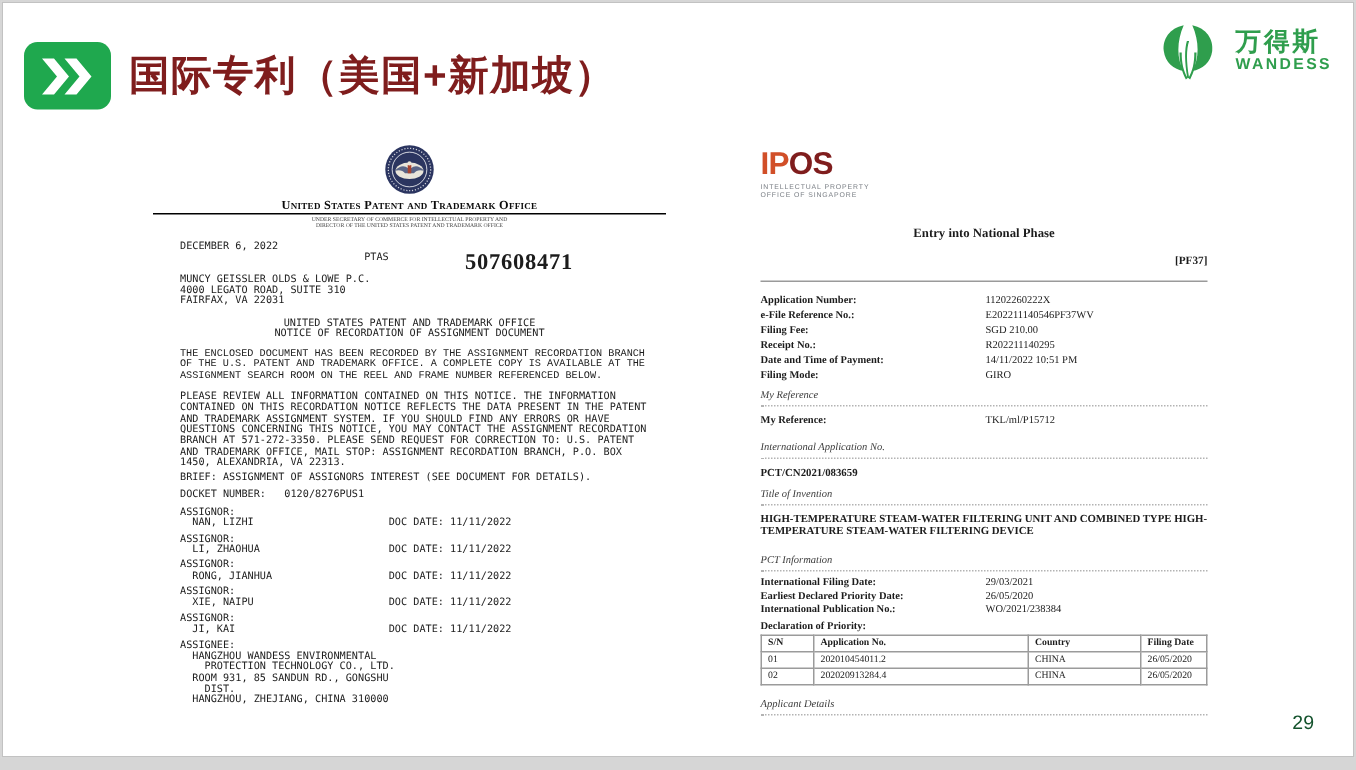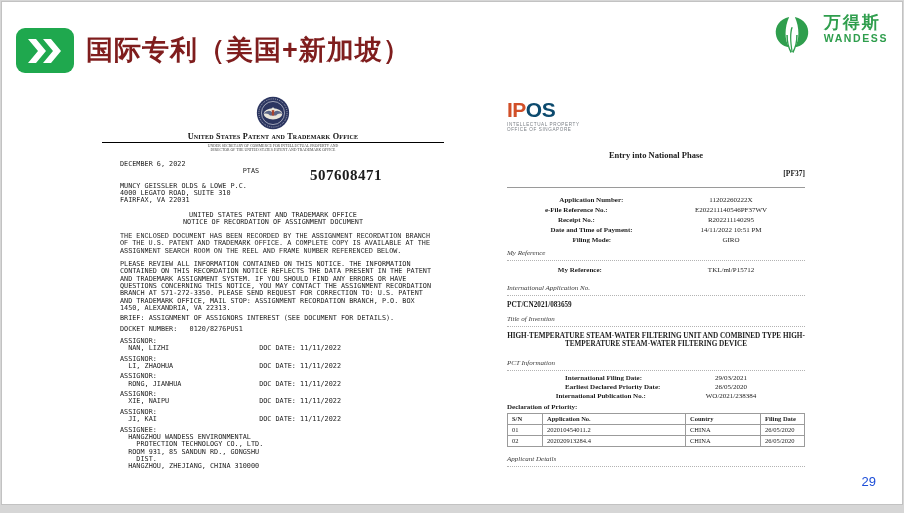--- a/index.html
+++ b/index.html
@@ -6,21 +6,21 @@
   body{width:904px;height:513px;background:#d6d6d6;position:relative;overflow:hidden;
        font-family:"Liberation Sans",sans-serif;}
   .slide{position:absolute;left:1px;top:1px;width:900px;height:502px;background:#ffffff;
          border:1px solid #c2c2c2;}
 
   
   .chev-box{position:absolute;left:14px;top:26px;width:58px;height:45px;background:#1fa84e;
             border-radius:9px;display:flex;align-items:center;justify-content:center;}
   .title{position:absolute;left:84px;top:30px;font-size:27px;font-weight:700;color:#7f1d1d;
          letter-spacing:1px;white-space:nowrap;}
-  .brand{position:absolute;right:14px;top:12px;display:flex;gap:13px;}
+  .brand{position:absolute;right:14px;top:12px;display:flex;align-items:center;gap:13px;}
   .brand-col{display:flex;flex-direction:column;line-height:1;}
   .brand-cn{color:#2f9e4d;font-size:17px;font-weight:700;letter-spacing:2px;}
   .brand-en{color:#2f9e4d;font-size:10.5px;font-weight:700;letter-spacing:1.6px;margin-top:2px;}
 
   
   .usdoc{position:absolute;left:100px;top:93px;width:342px;color:#1c1c1c;}
   .mono{font-family:"DejaVu Sans Mono","Liberation Mono",monospace;font-size:6.8px;
         line-height:7.3px;white-space:pre;padding-left:18px;}
   .center-block{text-align:center;padding-left:0;}
   .seal-wrap{display:flex;justify-content:center;margin-top:1px;}
@@ -42,48 +42,48 @@
   .assignors{margin-top:4px;}
   .assignor-entry{margin-bottom:3.2px;}
   .blk-assignee{margin-top:2px;}
 
   
   .sgdoc{position:absolute;left:505px;top:97px;width:298px;font-family:"Liberation Serif",serif;
          color:#1c1c1c;}
   .ipos-word{font-size:21px;font-weight:700;letter-spacing:-.5px;line-height:22px;
              font-family:"Liberation Sans",sans-serif;}
   .ipos-ip{color:#d14f28;}
-  .ipos-os{color:#0c4a6e;}
+  .ipos-os{color:#7f1d1d;}
   .ipos-cap{font-size:4.6px;color:#7a7f85;letter-spacing:.6px;line-height:5.4px;white-space:pre;
             font-family:"Liberation Sans",sans-serif;margin-top:1px;}
   .sg-title{text-align:center;font-weight:700;font-size:8.5px;margin-top:17px;}
   .sg-code{text-align:right;font-weight:700;font-size:7.5px;margin-top:9px;}
   .sg-hr{border-top:1px solid #9a9a9a;margin-top:9px;}
   .sg-fields{margin-top:7px;}
-  .f-row{display:flex;font-size:7px;line-height:10px;justify-content:center;}
+  .f-row{display:flex;font-size:7px;line-height:10px;}
   .f-label{width:150px;font-weight:700;flex:none;}
   .sec{font-size:7px;color:#3c3c3c;border-bottom:1px dotted #b3b3b3;padding-bottom:3px;font-style:italic;}
   .sec-myref{margin-top:4px;}
   .row-myref{margin-top:4px;}
   .sec-intl{margin-top:9px;}
   .sg-pct{font-weight:700;font-size:7.2px;margin-top:5px;line-height:8px;}
   .sec-titleinv{margin-top:6px;}
-  .sg-invention{font-weight:700;font-size:7.2px;margin-top:5px;line-height:8px;white-space:pre;text-align:center;}
+  .sg-invention{font-weight:700;font-size:7.2px;margin-top:5px;line-height:8px;white-space:pre;}
   .sec-pctinfo{margin-top:11px;}
   .pct-rows{margin-top:3px;}
   .pct-rows .f-row{line-height:9px;}
   .sg-decl{font-weight:700;font-size:7px;margin-top:2px;}
   table.prio{border-collapse:collapse;width:100%;margin-top:2px;}
   table.prio th,table.prio td{border:1px solid #9b9b9b;font-size:6.5px;padding:1.5px 4px;
       text-align:left;font-family:"Liberation Serif",serif;font-weight:400;line-height:7px;}
   table.prio th{font-weight:700;}
   .col-sn{width:26px;} .col-app{width:134px;} .col-country{width:66px;}
   .sec-applicant{margin-top:8px;}
 
-  .pagenum{position:absolute;right:26px;top:472px;font-size:13px;color:#1d4ed8;}
+  .pagenum{position:absolute;right:26px;top:472px;font-size:13px;color:#14532d;}
 </style>
 </head>
 <body>
 
 <div class="slide">
 
   <div class="chev-box">
     <svg width="40" height="30" viewBox="0 0 40 30">
       <polygon points="3,3 11,3 21,15 11,27 3,27 13,15" fill="#ffffff"></polygon>
       <polygon points="18,3 26,3 36,15 26,27 18,27 28,15" fill="#ffffff"></polygon>
@@ -180,20 +180,24 @@
     <div class="sg-hr"></div>
 
     <div class="sg-fields">
       <div class="f-row">
         <span class="f-label">Application Number:</span>
         <span class="f-value">11202260222X</span>
       </div>
       <div class="f-row">
         <span class="f-label">e-File Reference No.:</span>
         <span class="f-value">E202211140546PF37WV</span>
+      </div>
+      <div class="f-row">
+        <span class="f-label">Filing Fee:</span>
+        <span class="f-value">SGD 210.00</span>
       </div>
       <div class="f-row">
         <span class="f-label">Receipt No.:</span>
         <span class="f-value">R202211140295</span>
       </div>
       <div class="f-row">
         <span class="f-label">Date and Time of Payment:</span>
         <span class="f-value">14/11/2022 10:51 PM</span>
       </div>
       <div class="f-row">

